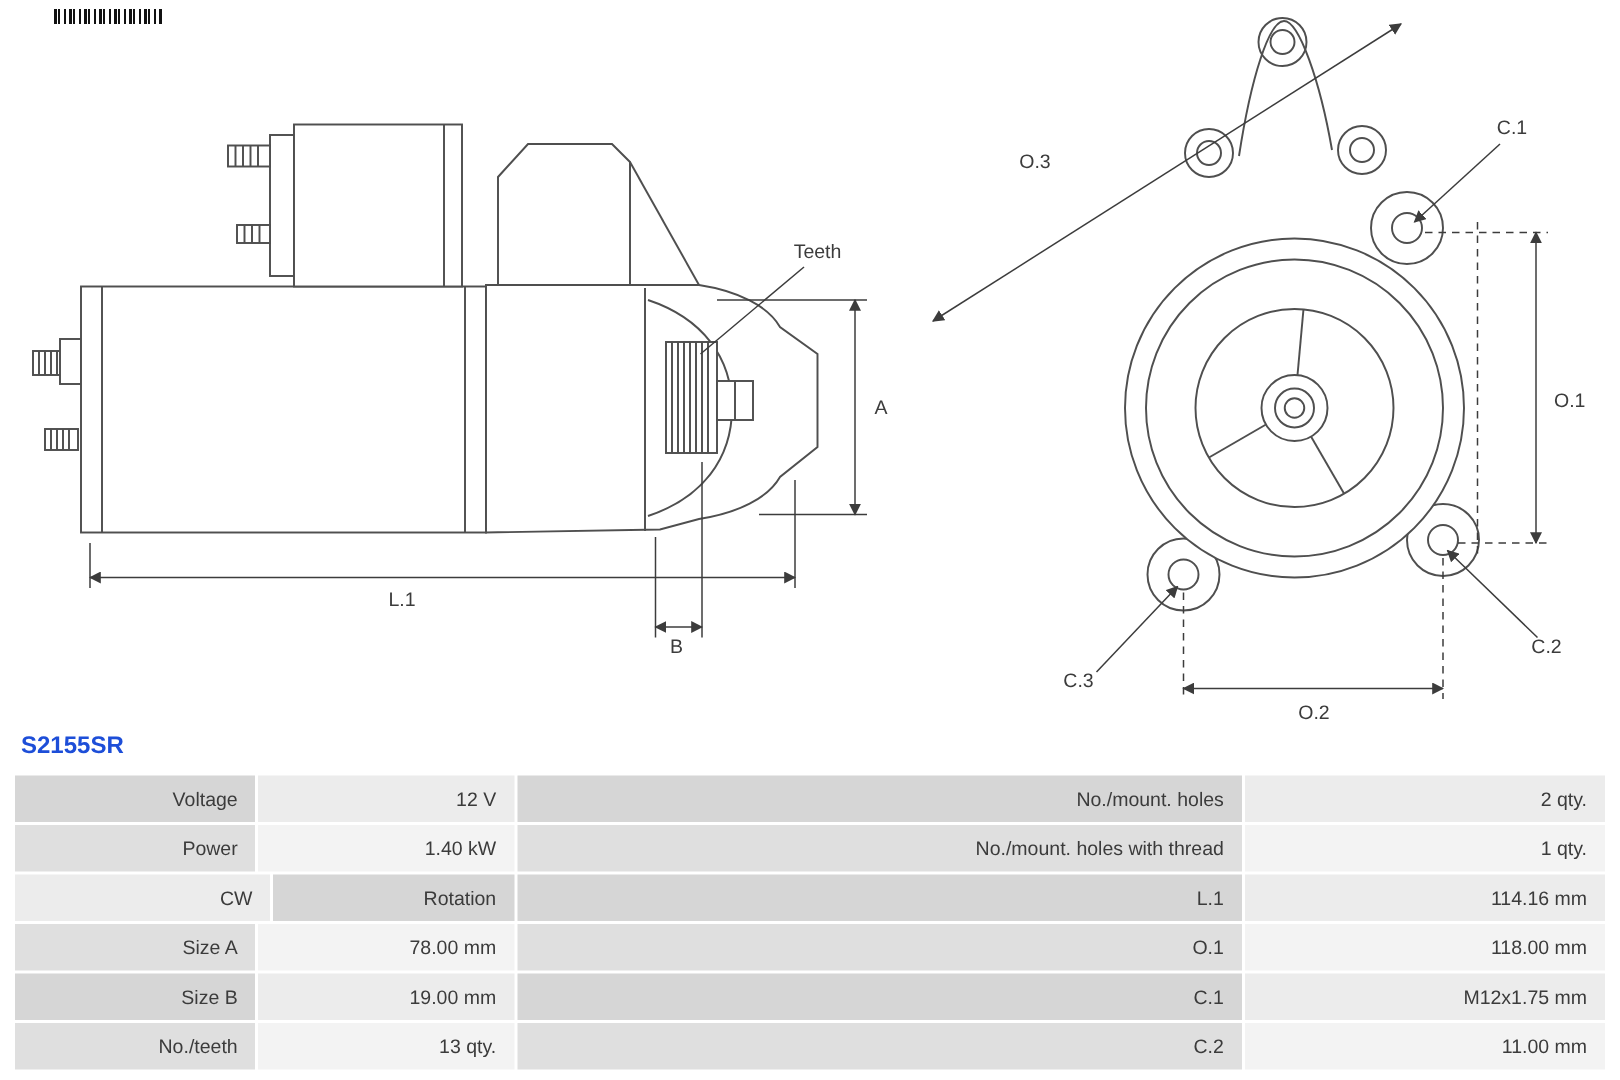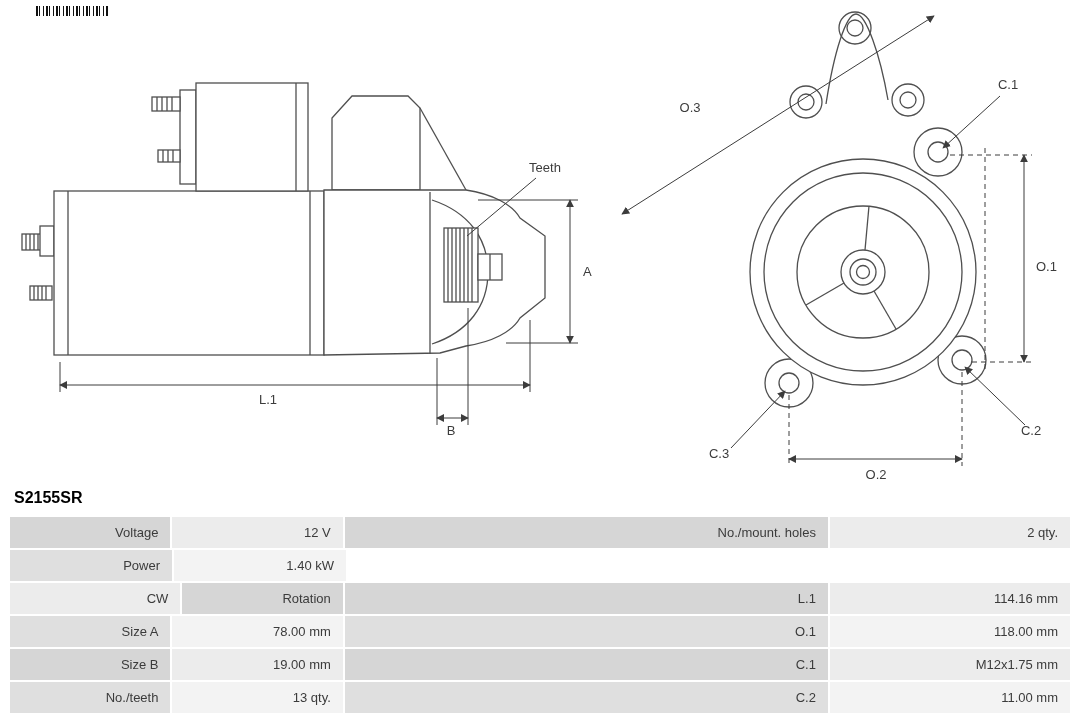--- a/index.html
+++ b/index.html
@@ -12,21 +12,21 @@
 
   
   #diagram{position:absolute;left:0;top:0;width:1080px;height:488px;}
   .ln{stroke:#4f4f4f;stroke-width:1.3;fill:none;}
   .fw{stroke:#4f4f4f;stroke-width:1.3;fill:#ffffff;}
   .dim{stroke:#3c3c3c;stroke-width:1;fill:none;}
   .dash{stroke:#3c3c3c;stroke-width:1;fill:none;stroke-dasharray:5 4;}
   .lbl{font-family:"Liberation Sans",sans-serif;font-size:13px;fill:#3c3c3c;}
 
   
-  #part-number{position:absolute;left:14px;top:489px;font-size:16px;font-weight:bold;color:#000000;}
+  #part-number{position:absolute;left:14px;top:489px;font-size:16px;font-weight:bold;color:#1d4ed8;}
 
   
   #spec-table{position:absolute;left:10px;top:517px;width:1060px;}
   .t-row{display:flex;gap:2px;margin-bottom:2px;height:31px;}
   .cell{display:flex;align-items:center;justify-content:flex-end;padding-right:12px;
         font-size:13px;color:#3b3b3b;box-sizing:border-box;white-space:nowrap;overflow:hidden;}
   .c1{width:162px;}.c2{width:172px;text-align:center;}.c3{width:488px;}.c4{width:242px;padding-left:46px;}
   .t-row:nth-child(odd) .label{background:#d6d6d6;}
   .t-row:nth-child(odd) .value{background:#ececec;}
   .t-row:nth-child(even) .label{background:#dfdfdf;}
@@ -169,20 +169,22 @@
   <div id="spec-table">
     <div class="t-row">
       <div class="cell label c1">Voltage</div>
       <div class="cell value c2">12 V</div>
       <div class="cell label c3">No./mount. holes</div>
       <div class="cell value c4">2 qty.</div>
     </div>
     <div class="t-row">
       <div class="cell label c1">Power</div>
       <div class="cell value c2">1.40 kW</div>
+      <div class="cell label c3">No./mount. holes with thread</div>
+      <div class="cell value c4">1 qty.</div>
     </div>
     <div class="t-row">
       <div class="cell value c2">CW</div>
       <div class="cell label c1">Rotation</div>
       <div class="cell label c3">L.1</div>
       <div class="cell value c4">114.16 mm</div>
     </div>
     <div class="t-row">
       <div class="cell label c1">Size A</div>
       <div class="cell value c2">78.00 mm</div>

